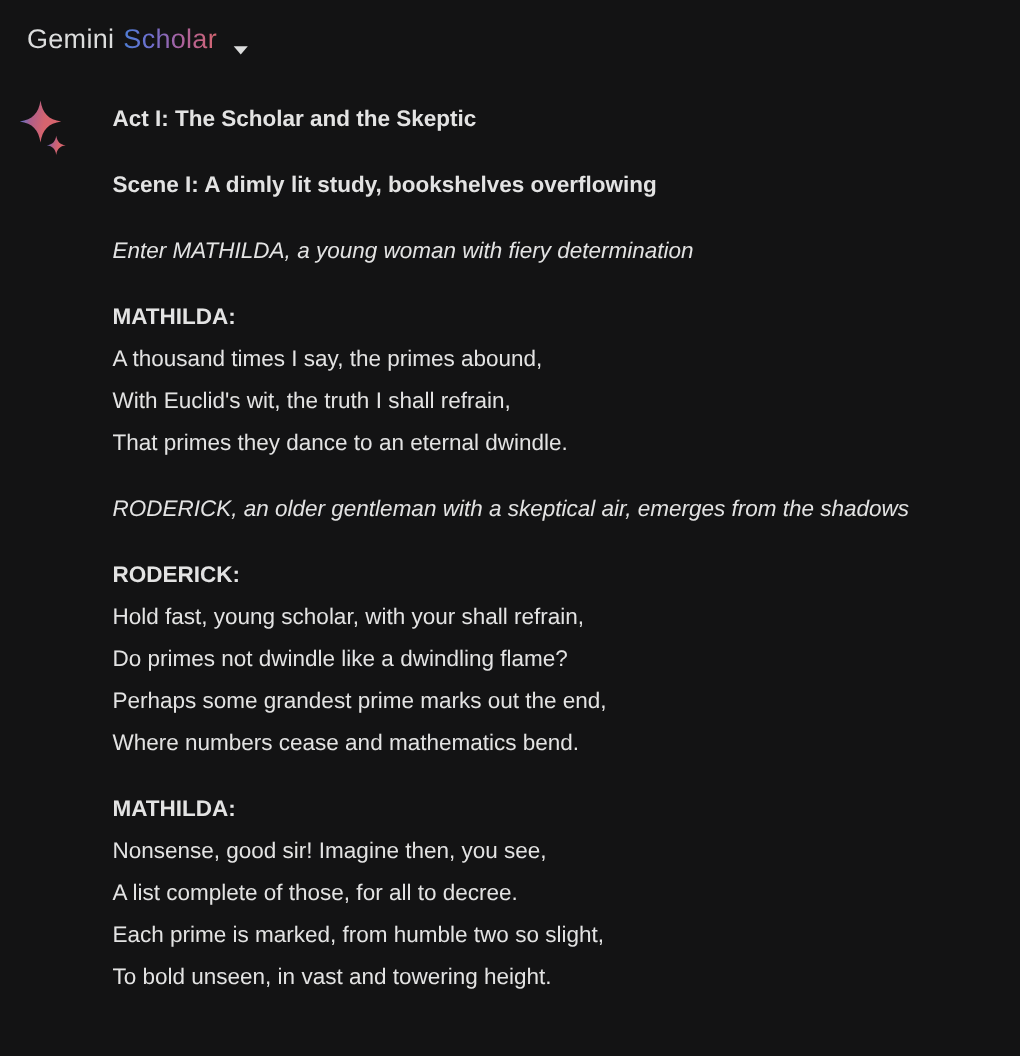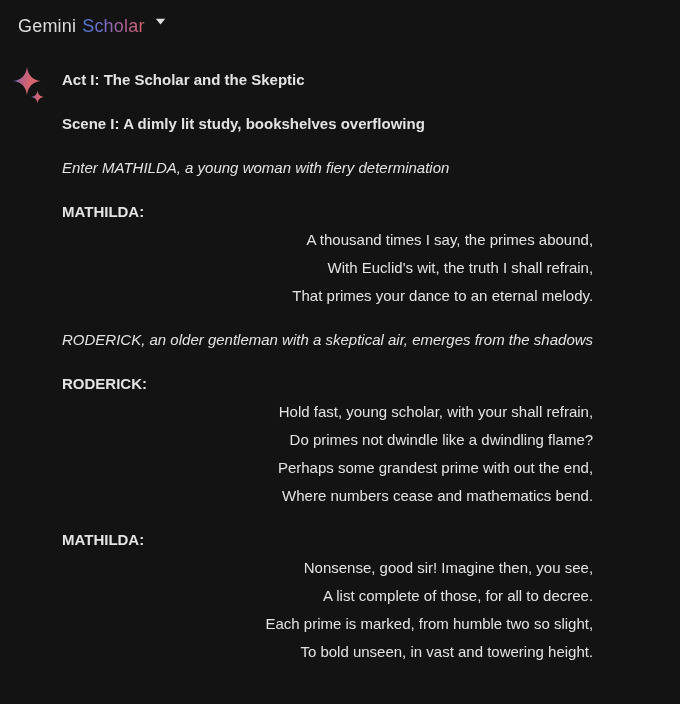--- a/index.html
+++ b/index.html
@@ -12,21 +12,21 @@
     -webkit-font-smoothing: antialiased;
   }
   .top-bar {
     height: 52px;
     display: flex;
     align-items: center;
     padding-left: 18px;
   }
   .model-switcher {
     display: inline-flex;
-    align-items: flex-start;
+    align-items: flex-end;
     cursor: pointer;
     user-select: none;
   }
   .brand {
     font-size: 18px;
     color: #dcdddd;
     letter-spacing: 0.2px;
   }
   .tier {
     font-size: 18px;
@@ -45,31 +45,31 @@
     display: flex;
     align-items: flex-start;
     padding: 14px 24px 0 12px;
   }
   .avatar {
     flex: 0 0 34px;
     width: 34px;
     margin-top: 0px;
   }
   .content {
-    margin-left: 16px;
+    margin-left: 29px;
     font-size: 15px;
     line-height: 28px;
     max-width: 584px;
   }
   .content p { margin: 0 0 16px 0; }
   .content p:last-child { margin-bottom: 0; }
   .heading { font-weight: 700; }
   .stage { font-style: italic; }
   .speaker { font-weight: 700; display: block; }
-  .line { display: block; text-align: right; }
+  .line { display: block; }
 </style>
 </head>
 <body>
 
 <div class="app">
 
   <header class="top-bar">
     <div class="model-switcher">
       <span class="brand">Gemini</span>
       <span class="tier">Scholar</span>
@@ -102,30 +102,30 @@
         <p class="heading">Act I: The Scholar and the Skeptic</p>
 
         <p class="heading">Scene I: A dimly lit study, bookshelves overflowing</p>
 
         <p class="stage">Enter MATHILDA, a young woman with fiery determination</p>
 
         <p class="speech">
           <span class="speaker">MATHILDA:</span>
           <span class="line">A thousand times I say, the primes abound,</span>
           <span class="line">With Euclid's wit, the truth I shall refrain,</span>
-          <span class="line">That primes your dance to an eternal melody.</span>
+          <span class="line">That primes they dance to an eternal dwindle.</span>
         </p>
 
         <p class="stage">RODERICK, an older gentleman with a skeptical air, emerges from the shadows</p>
 
         <p class="speech">
           <span class="speaker">RODERICK:</span>
           <span class="line">Hold fast, young scholar, with your shall refrain,</span>
           <span class="line">Do primes not dwindle like a dwindling flame?</span>
-          <span class="line">Perhaps some grandest prime with out the end,</span>
+          <span class="line">Perhaps some grandest prime marks out the end,</span>
           <span class="line">Where numbers cease and mathematics bend.</span>
         </p>
 
         <p class="speech">
           <span class="speaker">MATHILDA:</span>
           <span class="line">Nonsense, good sir! Imagine then, you see,</span>
           <span class="line">A list complete of those, for all to decree.</span>
           <span class="line">Each prime is marked, from humble two so slight,</span>
           <span class="line">To bold unseen, in vast and towering height.</span>
         </p>

